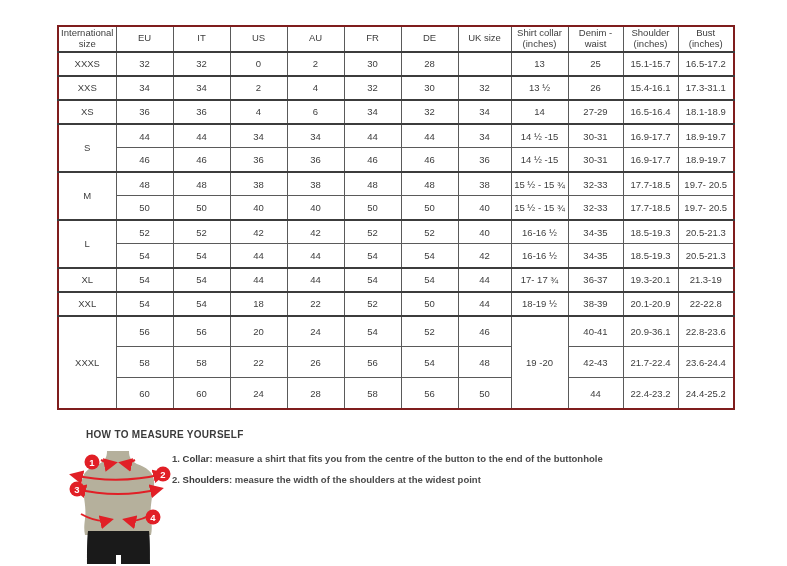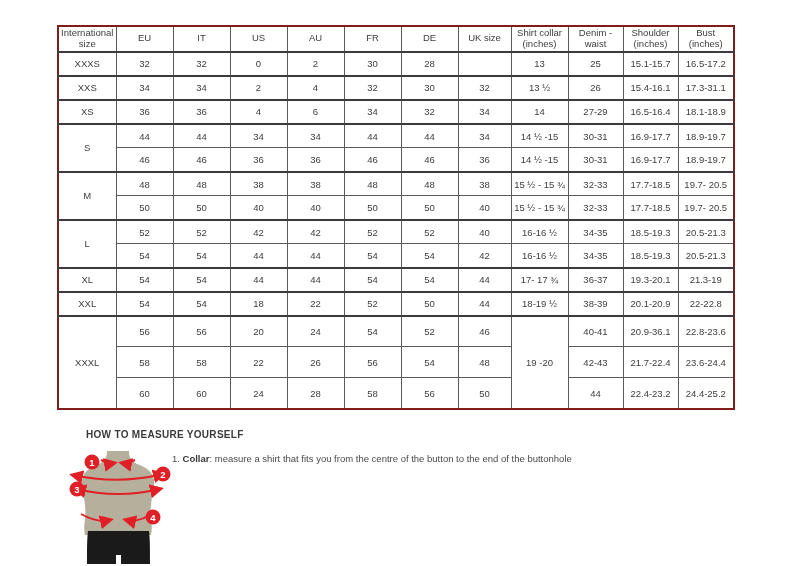--- a/index.html
+++ b/index.html
@@ -23,21 +23,21 @@
   .size-chart tbody tr:nth-child(14){height:31px;}
   .size-chart tr.gs td{border-top:2px solid #3c3c3c;}
   .size-chart tr.gi td{border-top:1px solid #8f8f8f;}
   
   .measure-heading{
     position:absolute;left:57px;top:429px;font-size:10px;font-weight:bold;
     color:#3a3a3a;letter-spacing:.3px;margin-left:29px;
   }
   .figure-box{position:absolute;left:57px;top:447px;width:132px;height:119px;}
   .steps{position:absolute;left:172px;top:448px;font-size:9.5px;color:#4a4a4a;}
-  .step{height:21px;line-height:21px;white-space:nowrap;}
+  .step{height:21px;line-height:21px;white-space:nowrap;font-weight:bold;}
   .step b{color:#3a3a3a;}
 </style>
 </head>
 <body>
 
 <div class="chart-wrap">
   <table class="size-chart">
     <colgroup>
       <col style="width:58px">
         <col style="width:57px">
@@ -293,13 +293,14 @@
       <circle cx="20" cy="42" r="7.5" fill="#e11f26"></circle>
       <text x="20" y="45.5" fill="#ffffff">3</text>
       <circle cx="96" cy="70" r="7.5" fill="#e11f26"></circle>
       <text x="96" y="73.5" fill="#ffffff">4</text>
     </g>
   </svg>
 </div>
 
 <div class="steps" id="steps">
     <div class="step"><span>1. </span><b>Collar</b><span>: measure a shirt that fits you from the centre of the button to the end of the buttonhole</span></div>
+    <div class="step"><span>2. </span><b>Shoulders</b><span>: measure the width of the shoulders at the widest point</span></div>
   </div>
 
 </body></html>

